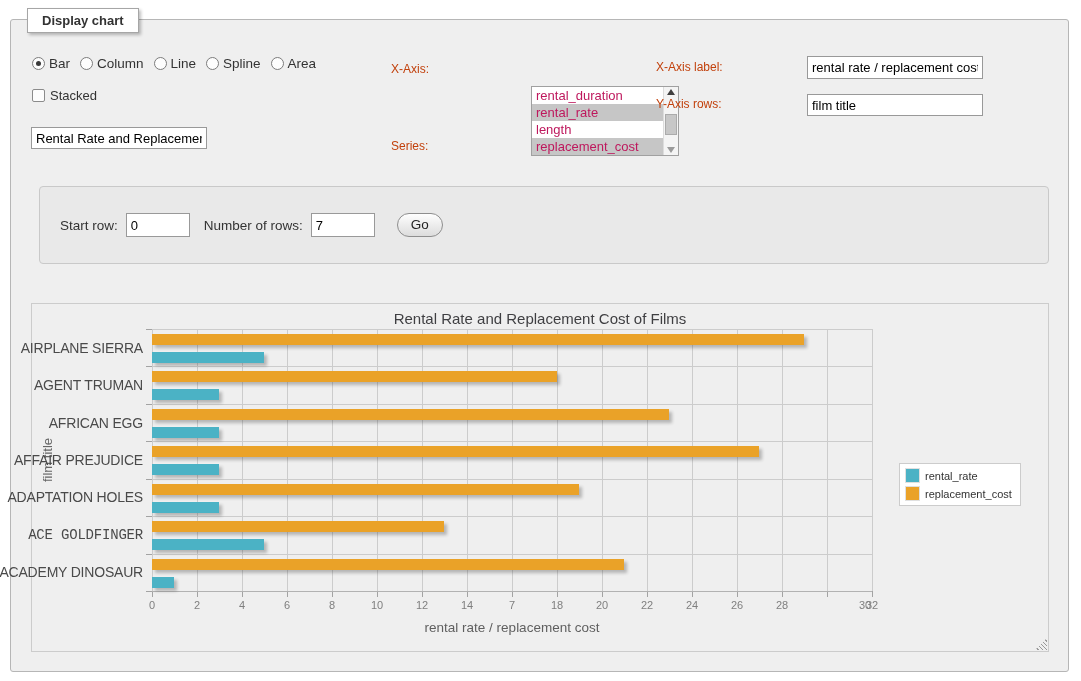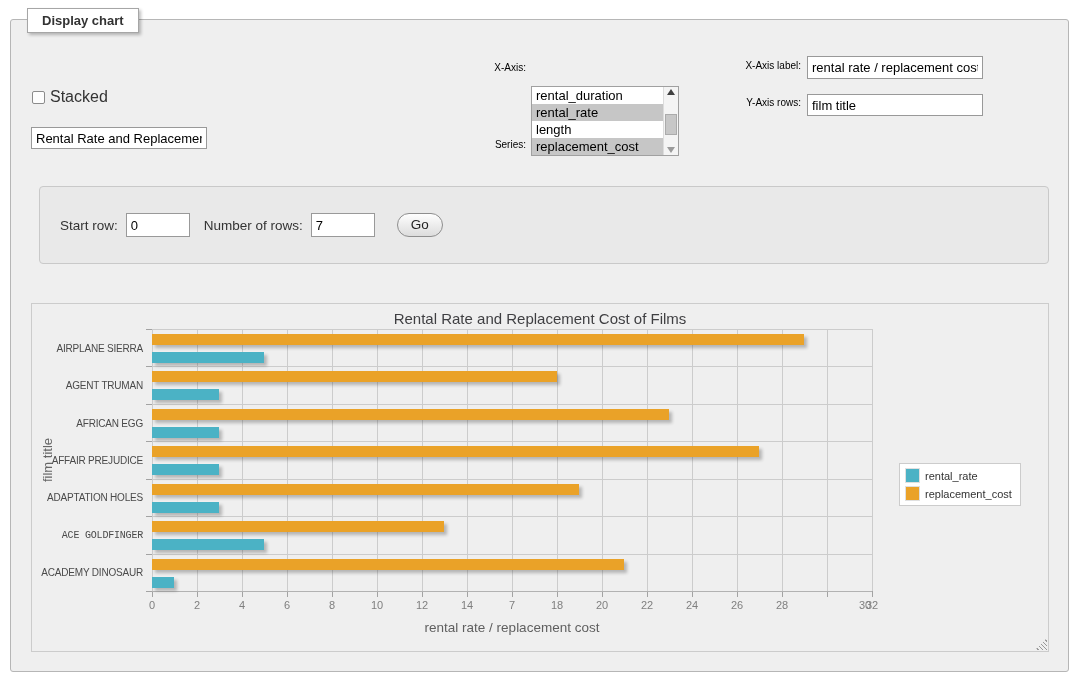--- a/index.html
+++ b/index.html
@@ -14,42 +14,42 @@
 
   
   .radio-row { position:absolute; left:21px; top:36px; display:flex; align-items:center; gap:10px;
     font-size:13.5px; color:#333; }
   .radio-item { display:flex; align-items:center; gap:4px; cursor:default; }
   .radio { width:13px; height:13px; border-radius:50%; border:1px solid #7c7c7c; background:#fdfdfd;
     position:relative; flex:0 0 auto; }
   .radio.checked::after { content:''; position:absolute; left:3px; top:3px; width:5px; height:5px;
     border-radius:50%; background:#3a3a3a; }
   .check-row { position:absolute; left:21px; top:68px; display:flex; align-items:center; gap:5px;
-    font-size:16px; color:#333; }
+    font-size:13px; color:#333; }
   .checkbox { width:13px; height:13px; border:1px solid #8b8b8b; border-radius:2px; background:#fdfdfd; }
 
   input.text { background:#fff; border:1px solid #999; font-size:13px; color:#000;
     padding:2px 4px; font-family:"Liberation Sans", sans-serif; }
   .title-input { position:absolute; left:20px; top:107px; width:176px; height:22px; }
 
-  .form-label { position:absolute; font-size:10px; color:#000000; text-align:right; }
+  .form-label { position:absolute; font-size:12px; color:#c2410c; text-align:left; }
   .lbl-xaxis   { left:380px; top:42px;  width:135px; }
   .lbl-series  { left:380px; top:119px; width:135px; }
   .lbl-xlabel  { left:645px; top:40px;  width:145px; }
   .lbl-ylabel  { left:645px; top:77px;  width:145px; }
 
   .xaxis-select { position:absolute; left:520px; top:37px; width:152px; height:25px; background:#fff;
     border:1px solid #a0a0a0; font-size:13px; color:#000; display:flex; align-items:center;
     padding-left:6px; }
   .select-arrow { position:absolute; right:7px; top:6px; font-size:10px; color:#000; }
 
   .listbox { position:absolute; left:520px; top:66px; width:148px; height:70px; background:#fff;
     border:1px solid #a0a0a0; overflow:hidden; }
   .lb-items { position:absolute; left:0; top:0; right:15px; }
-  .lb-item { height:17px; line-height:17px; font-size:13px; color:#000000; padding-left:4px;
+  .lb-item { height:17px; line-height:17px; font-size:13px; color:#be185d; padding-left:4px;
     white-space:nowrap; overflow:hidden; }
   .lb-item.selected { background:#c6c6c6; }
   .lb-scroll { position:absolute; right:0; top:0; bottom:0; width:15px; background:#f4f4f4;
     border-left:1px solid #dcdcdc; }
   .lb-arrow-up { position:absolute; top:2px; left:3px; width:0; height:0;
     border-left:4px solid transparent; border-right:4px solid transparent; border-bottom:6px solid #404040; }
   .lb-arrow-down { position:absolute; bottom:2px; left:3px; width:0; height:0;
     border-left:4px solid transparent; border-right:4px solid transparent; border-top:6px solid #9a9a9a; }
   .lb-thumb { position:absolute; left:1px; right:1px; top:27px; height:21px; background:#c7c7c7;
     border:1px solid #ababab; }
@@ -74,38 +74,60 @@
   .chart-ylabel { position:absolute; left:8px; top:156px; transform:translateY(-50%) rotate(180deg);
     writing-mode:vertical-rl; font-size:13px; color:#666; }
   .plot { position:absolute; left:120px; top:25px; width:720px; height:262px; }
   .vgrid { position:absolute; top:0; width:1px; height:100%; background:#cccccc; }
   .hgrid { position:absolute; left:0; width:100%; height:1px; background:#cccccc; }
   .hgrid.axisline { background:#b2b2b2; }
   .xtickmark { position:absolute; top:262px; width:1px; height:6px; background:#a3a3a3; }
   .ytickmark { position:absolute; left:-6px; width:6px; height:1px; background:#a3a3a3; }
   .xtick-label { position:absolute; top:270px; transform:translateX(-50%); font-size:11px; color:#7f7f7f; }
   .cat-label { position:absolute; right:calc(100% + 9px); transform:translateY(-50%);
-    font-size:10px; color:#4a4a4a; letter-spacing:-0.2px; white-space:nowrap; }
+    font-size:14px; color:#4a4a4a; letter-spacing:-0.2px; white-space:nowrap; }
   .bar { position:absolute; height:11px; box-shadow:3px 3px 3px rgba(50,50,50,0.30); }
   .chart-xlabel { position:absolute; left:120px; top:316px; width:720px; text-align:center;
     font-size:13.5px; color:#5f5f5f; }
   .legend { position:absolute; left:867px; top:159px; background:#ffffff; border:1px solid #cccccc;
     padding:5px 8px 5px 6px; display:flex; flex-direction:column; gap:5px; }
   .legend-row { display:flex; align-items:center; gap:6px; }
   .legend-swatch { width:13px; height:13px; outline:1px solid rgba(0,0,0,0.12); }
   .legend-text { font-size:11px; color:#333; white-space:nowrap; }
   .resize-grip { position:absolute; right:1px; bottom:1px; width:12px; height:12px;
     background:repeating-linear-gradient(45deg, transparent 0 2px, #9a9a9a 2px 3px);
     clip-path:polygon(100% 0, 100% 100%, 0 100%); }
 </style>
 </head>
 <body>
 
 <div class="fieldset">
 
+  <div class="radio-row">
+      <span class="radio-item">
+        <span class="radio checked"></span>
+        <span>Bar</span>
+      </span>
+      <span class="radio-item">
+        <span class="radio"></span>
+        <span>Column</span>
+      </span>
+      <span class="radio-item">
+        <span class="radio"></span>
+        <span>Line</span>
+      </span>
+      <span class="radio-item">
+        <span class="radio"></span>
+        <span>Spline</span>
+      </span>
+      <span class="radio-item">
+        <span class="radio"></span>
+        <span>Area</span>
+      </span>
+    </div>
 
   <div class="check-row">
     <span class="checkbox"></span>
     <span>Stacked</span>
   </div>
 
   <input class="text title-input" value="Rental Rate and Replacement Cost of Films" style="">
 
   <div class="form-label lbl-xaxis">X-Axis:</div>
 

